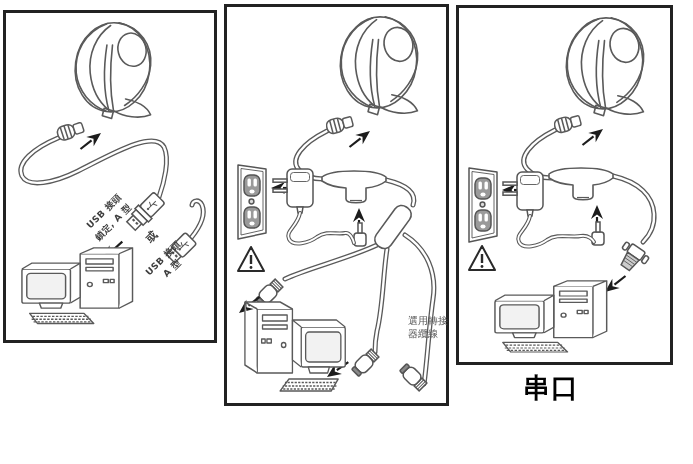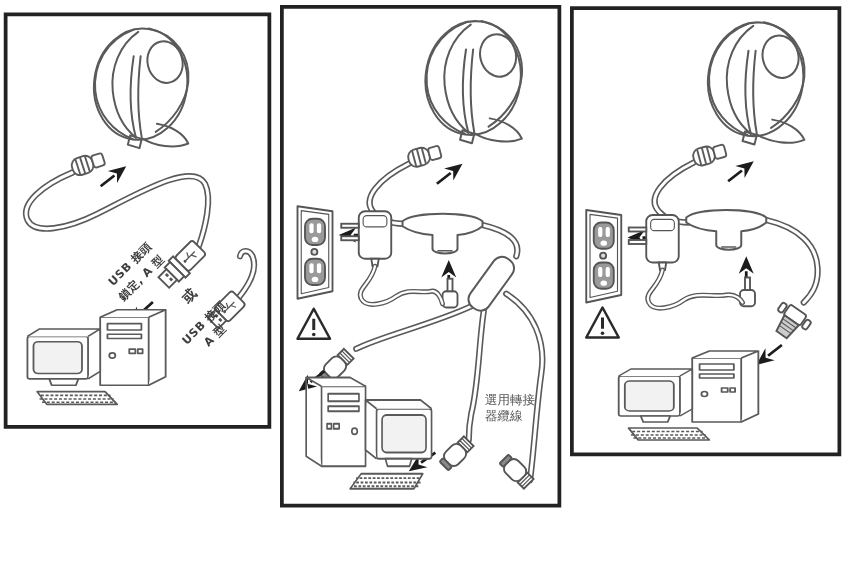--- a/index.html
+++ b/index.html
@@ -15,22 +15,22 @@
   #cap-kb{left:224px;top:414px;width:238px;}
   #cap-serial{left:456px;top:374px;width:190px;}
   .rlbl{position:absolute;font-size:9px;font-weight:600;color:#3d3d3d;letter-spacing:0.5px;
         white-space:nowrap;transform:rotate(-45deg);transform-origin:center;}
   #lbl-lock1{left:82px;top:205px;}
   #lbl-lock2{left:90px;top:216px;}
   #lbl-or{left:146px;top:229px;font-size:11px;}
   #lbl-a1{left:141px;top:252px;}
   #lbl-a2{left:162px;top:262px;}
   .glbl{position:absolute;font-size:10px;color:#555555;white-space:nowrap;line-height:1.25;}
-  #lbl-adp1{left:388px;top:315px;}
-  #lbl-adp2{left:388px;top:328px;}
+  #lbl-adp1{left:408px;top:315px;}
+  #lbl-adp2{left:408px;top:328px;}
   svg{display:block;}
   .cableO{fill:none;stroke:#5a5a5a;stroke-width:5;stroke-linecap:round;}
   .cableI{fill:none;stroke:#ffffff;stroke-width:2.4;stroke-linecap:round;}
   .thinO{fill:none;stroke:#5a5a5a;stroke-width:4;stroke-linecap:round;}
   .thinI{fill:none;stroke:#ffffff;stroke-width:1.8;stroke-linecap:round;}
 </style>
 </head>
 <body>
 
 <div class="stage">
@@ -217,20 +217,21 @@
       <use href="#adapter" transform="translate(50,162)"></use>
       <path class="thinO" d="M71,208 C68,222 56,226 60,234 C64,242 80,238 88,232 C98,225 112,230 122,228 C130,227 134,232 135,234"></path>
       <path class="thinI" d="M71,208 C68,222 56,226 60,234 C64,242 80,238 88,232 C98,225 112,230 122,228 C130,227 134,232 135,234"></path>
       <use href="#warning" transform="translate(23,252)"></use>
       <use href="#db9" transform="translate(180,240) rotate(125)"></use>
       <use href="#arrow" transform="translate(146,284) rotate(142)"></use>
       <use href="#computer" transform="translate(34,272) scale(0.98,0.80)"></use>
     </svg>
   </section>
 
+  <div class="caption" id="cap-serial">串口</div>
 
   <div class="rlbl" id="lbl-lock1">USB 接頭</div>
   <div class="rlbl" id="lbl-lock2">鎖定, A 型</div>
   <div class="rlbl" id="lbl-or">或</div>
   <div class="rlbl" id="lbl-a1">USB 接頭</div>
   <div class="rlbl" id="lbl-a2">A 型</div>
   <div class="glbl" id="lbl-adp1">選用轉接</div>
   <div class="glbl" id="lbl-adp2">器纜線</div>
 
 </div>

